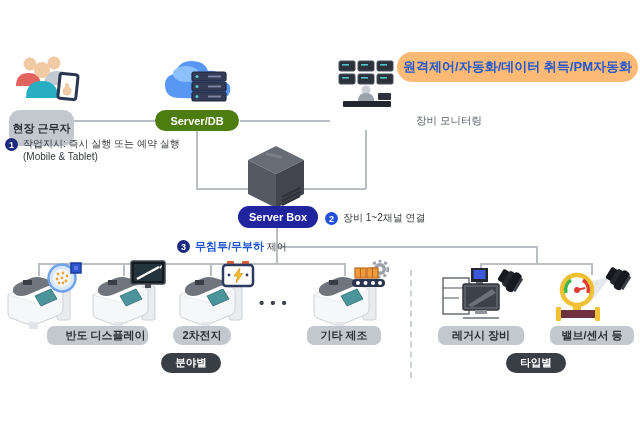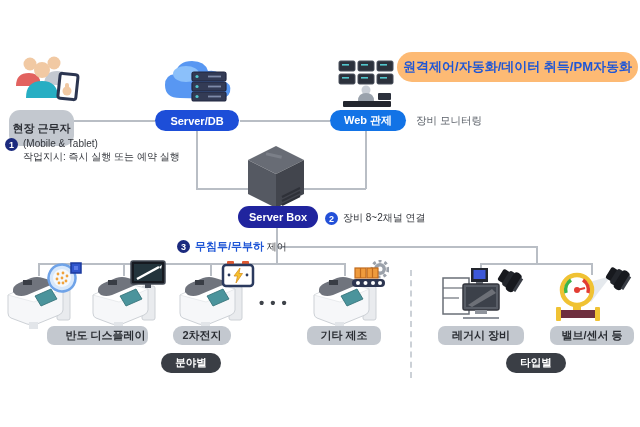--- a/index.html
+++ b/index.html
@@ -5,21 +5,21 @@
   html,body{margin:0;padding:0;}
   body{font-family:"Liberation Sans","DejaVu Sans",sans-serif;background:#ffffff;}
   #stage{position:relative;width:640px;height:427px;background:#ffffff;overflow:hidden;}
   .line{position:absolute;background:#b9bec5;}
   .hline{height:1.5px;}
   .vline{width:1.5px;}
   .dashline{position:absolute;width:0;border-left:2px dashed #ccd1d7;}
   .pill{position:absolute;display:flex;align-items:center;justify-content:center;
         border-radius:11px;font-weight:bold;white-space:nowrap;z-index:3;}
   .pill-gray{background:#c3c8cf;color:#2b2e34;font-size:11px;}
-  .pill-darkgray{background:#1d4ed8;color:#ffffff;font-size:11px;}
+  .pill-darkgray{background:#4d7c0f;color:#ffffff;font-size:11px;}
   .pill-blue{background:#1273e6;color:#ffffff;font-size:11px;}
   .pill-navy{background:#20249e;color:#ffffff;font-size:11px;}
   .pill-charcoal{background:#3a3e45;color:#ffffff;font-size:10.5px;}
   .note{position:absolute;display:flex;align-items:flex-start;gap:5px;z-index:3;}
   .badge{flex:0 0 auto;width:13px;height:13px;border-radius:50%;background:#1b2a7e;color:#fff;
          font-size:9px;font-weight:bold;display:flex;align-items:center;justify-content:center;margin-top:1px;}
   .badge-blue{background:#2350d8;}
   .note-text{font-size:10px;color:#34373d;line-height:1.3;white-space:nowrap;}
   .banner{position:absolute;left:397px;top:52px;width:241px;height:30px;background:#fdba74;
           border-radius:15px;display:flex;align-items:center;justify-content:center;z-index:3;}
@@ -68,22 +68,22 @@
     </g>
     <circle cx="55" cy="41" r="4.5" fill="#f1c9a3"></circle>
     <rect x="53" y="33" width="4" height="9" rx="2" fill="#f1c9a3"></rect>
   </svg>
   <div class="pill pill-gray" style="left:9px;top:110px;width:65px;height:36px;">
     <span>현장 근무자</span>
   </div>
   <div class="note" style="left:5px;top:137px;">
     <div class="badge">1</div>
     <div class="note-text">
+      <div>작업지시: 즉시 실행 또는 예약 실행</div>
       <div>(Mobile &amp; Tablet)</div>
-      <div>작업지시: 즉시 실행 또는 예약 실행</div>
     </div>
   </div>
 
   <svg class="icon" style="left:156px;top:52px;" width="84" height="58" viewBox="0 0 84 58">
     <path d="M24 46 Q9 46 9 33 Q9 23 19 22 Q22 9 36 9 Q49 9 52 19 Q65 17 67 29 Q76 31 74 40 Q72 47 61 47 Z" fill="#5897f2"></path>
     <ellipse cx="30" cy="22" rx="13" ry="8" fill="#8bc0fa"></ellipse>
     <g>
       <rect x="36" y="20" width="34" height="9" rx="2" fill="#333b55" stroke="#202741" stroke-width="1.2"></rect>
       <rect x="36" y="30" width="34" height="9" rx="2" fill="#333b55" stroke="#202741" stroke-width="1.2"></rect>
       <rect x="36" y="40" width="34" height="9" rx="2" fill="#333b55" stroke="#202741" stroke-width="1.2"></rect>
@@ -112,44 +112,41 @@
         <rect x="42" y="4" width="7" height="1.6" fill="#52c5cc"></rect>
       <rect x="4" y="17" width="7" height="1.6" fill="#52c5cc"></rect>
         <rect x="23" y="17" width="7" height="1.6" fill="#52c5cc"></rect>
         <rect x="42" y="17" width="7" height="1.6" fill="#52c5cc"></rect>
     </g>
     <circle cx="28" cy="30" r="4.5" fill="#c9ced6"></circle>
     <path d="M20 41 Q20 33 28 33 Q36 33 36 41 Z" fill="#9aa2ac"></path>
     <rect x="40" y="33" width="13" height="7" rx="1" fill="#2c313c"></rect>
     <rect x="5" y="41" width="48" height="6" rx="1" fill="#23262e"></rect>
   </svg>
-  <div class="pill pill-blue" style="left:330px;top:110px;width:76px;height:21px;">
-    <span>Web 관제</span>
-  </div>
   <div class="sidetext" style="left:416px;top:114px;">장비 모니터링</div>
 
   <div class="banner">
     <span>원격제어/자동화/데이터 취득/PM자동화</span>
   </div>
 
   <svg class="icon" style="left:246px;top:144px;" width="60" height="66" viewBox="0 0 60 66">
     <polygon points="30,2 58,16 30,30 2,16" fill="#686c75"></polygon>
     <polygon points="2,16 30,30 30,64 2,50" fill="#555962"></polygon>
     <polygon points="58,16 30,30 30,64 58,50" fill="#42454d"></polygon>
     <line x1="36" y1="53" x2="54" y2="44" stroke="#2e3138" stroke-width="2"></line>
     <line x1="36" y1="57" x2="54" y2="48" stroke="#2e3138" stroke-width="2"></line>
     <line x1="36" y1="61" x2="54" y2="52" stroke="#2e3138" stroke-width="2"></line>
     <rect x="20" y="10" width="16" height="3" fill="#7b7f88" transform="rotate(13 28 11)"></rect>
   </svg>
   <div class="pill pill-navy" style="left:238px;top:206px;width:80px;height:22px;">
     <span>Server Box</span>
   </div>
   <div class="note" style="left:325px;top:211px;">
     <div class="badge badge-blue">2</div>
-    <div class="note-text">장비 8~2채널 연결</div>
+    <div class="note-text">장비 1~2채널 연결</div>
   </div>
   <div class="note" style="left:177px;top:239px;">
     <div class="badge">3</div>
     <div class="note-text">
       <span class="blue-strong" style="font-size:11px;">무침투/무부하</span>
       <span>제어</span>
     </div>
   </div>
 
   <div class="machine-group" style="left:1px;top:268px;">

